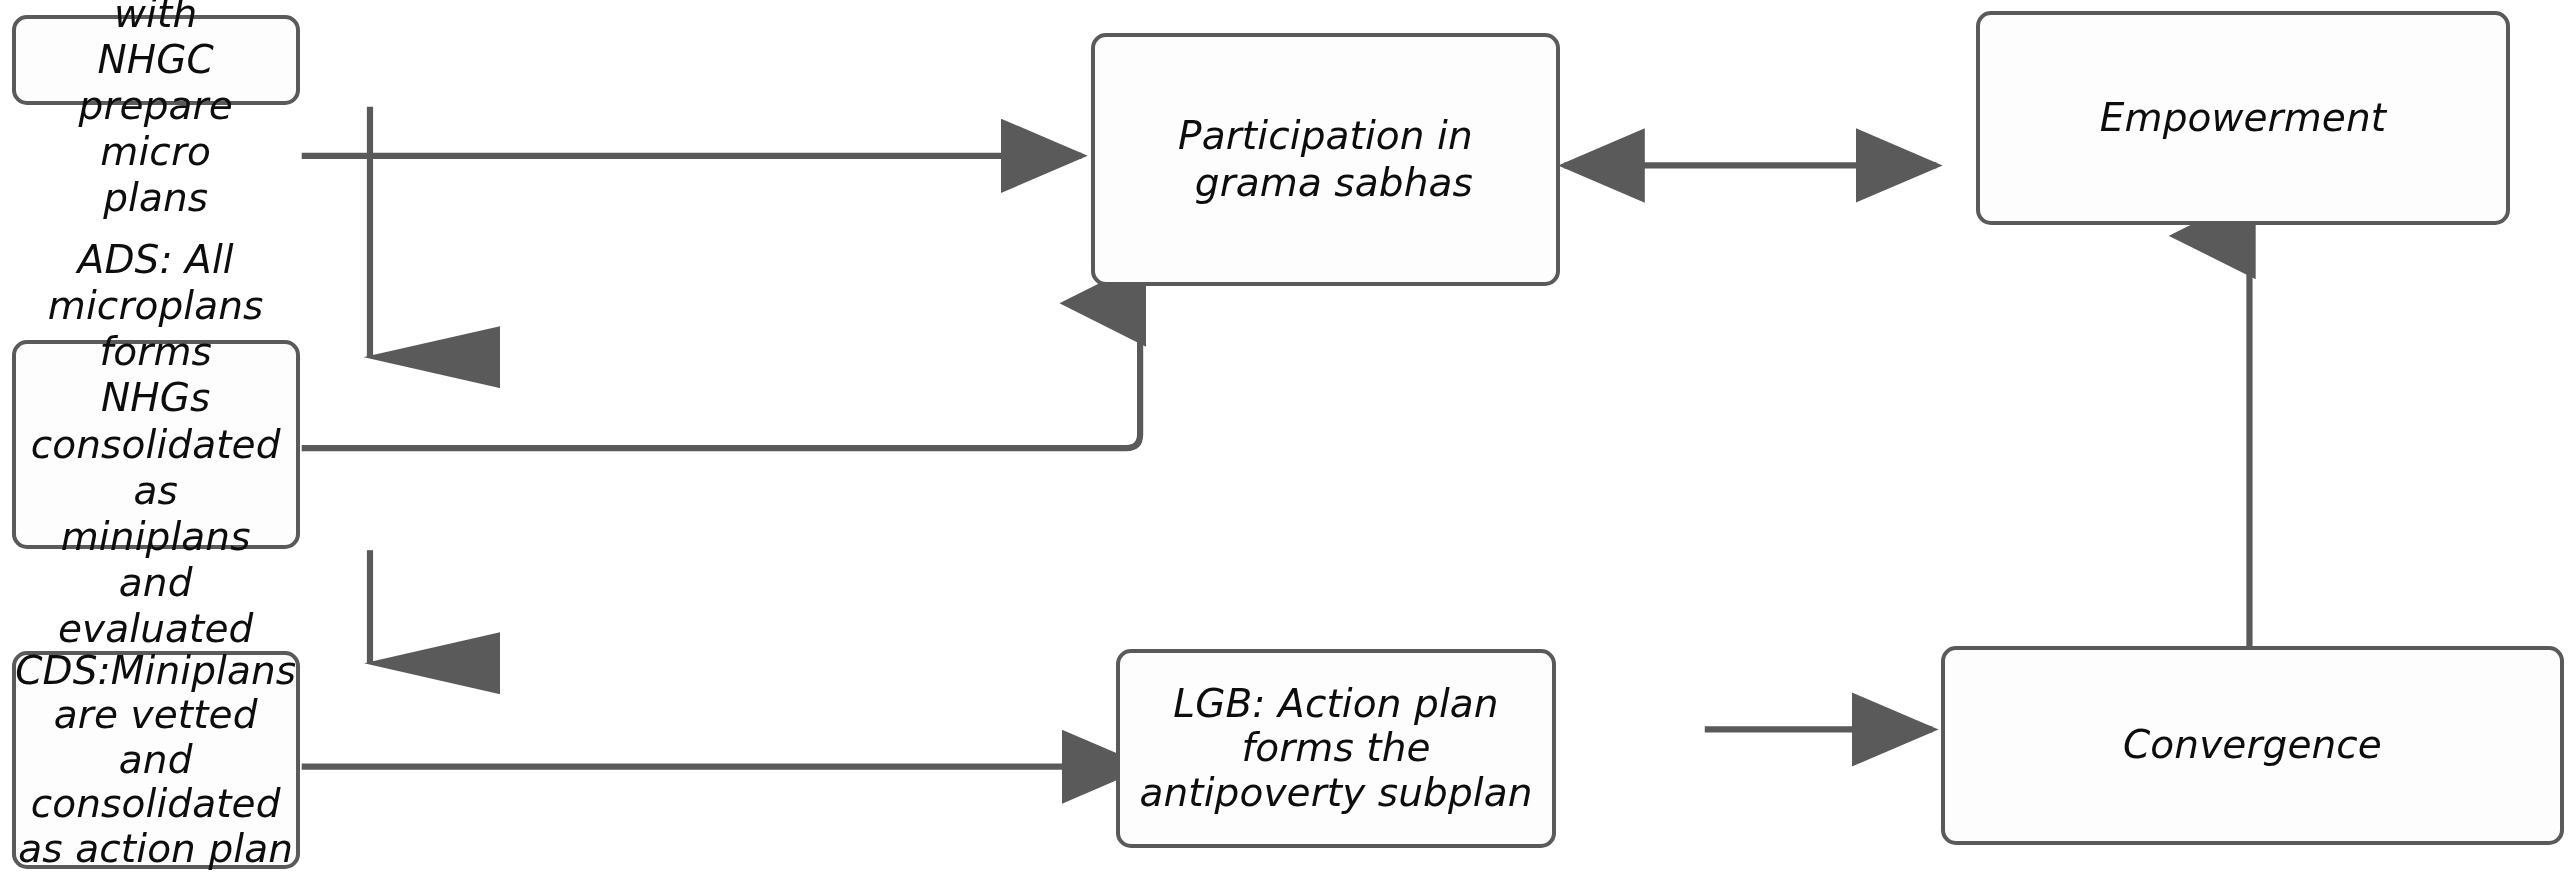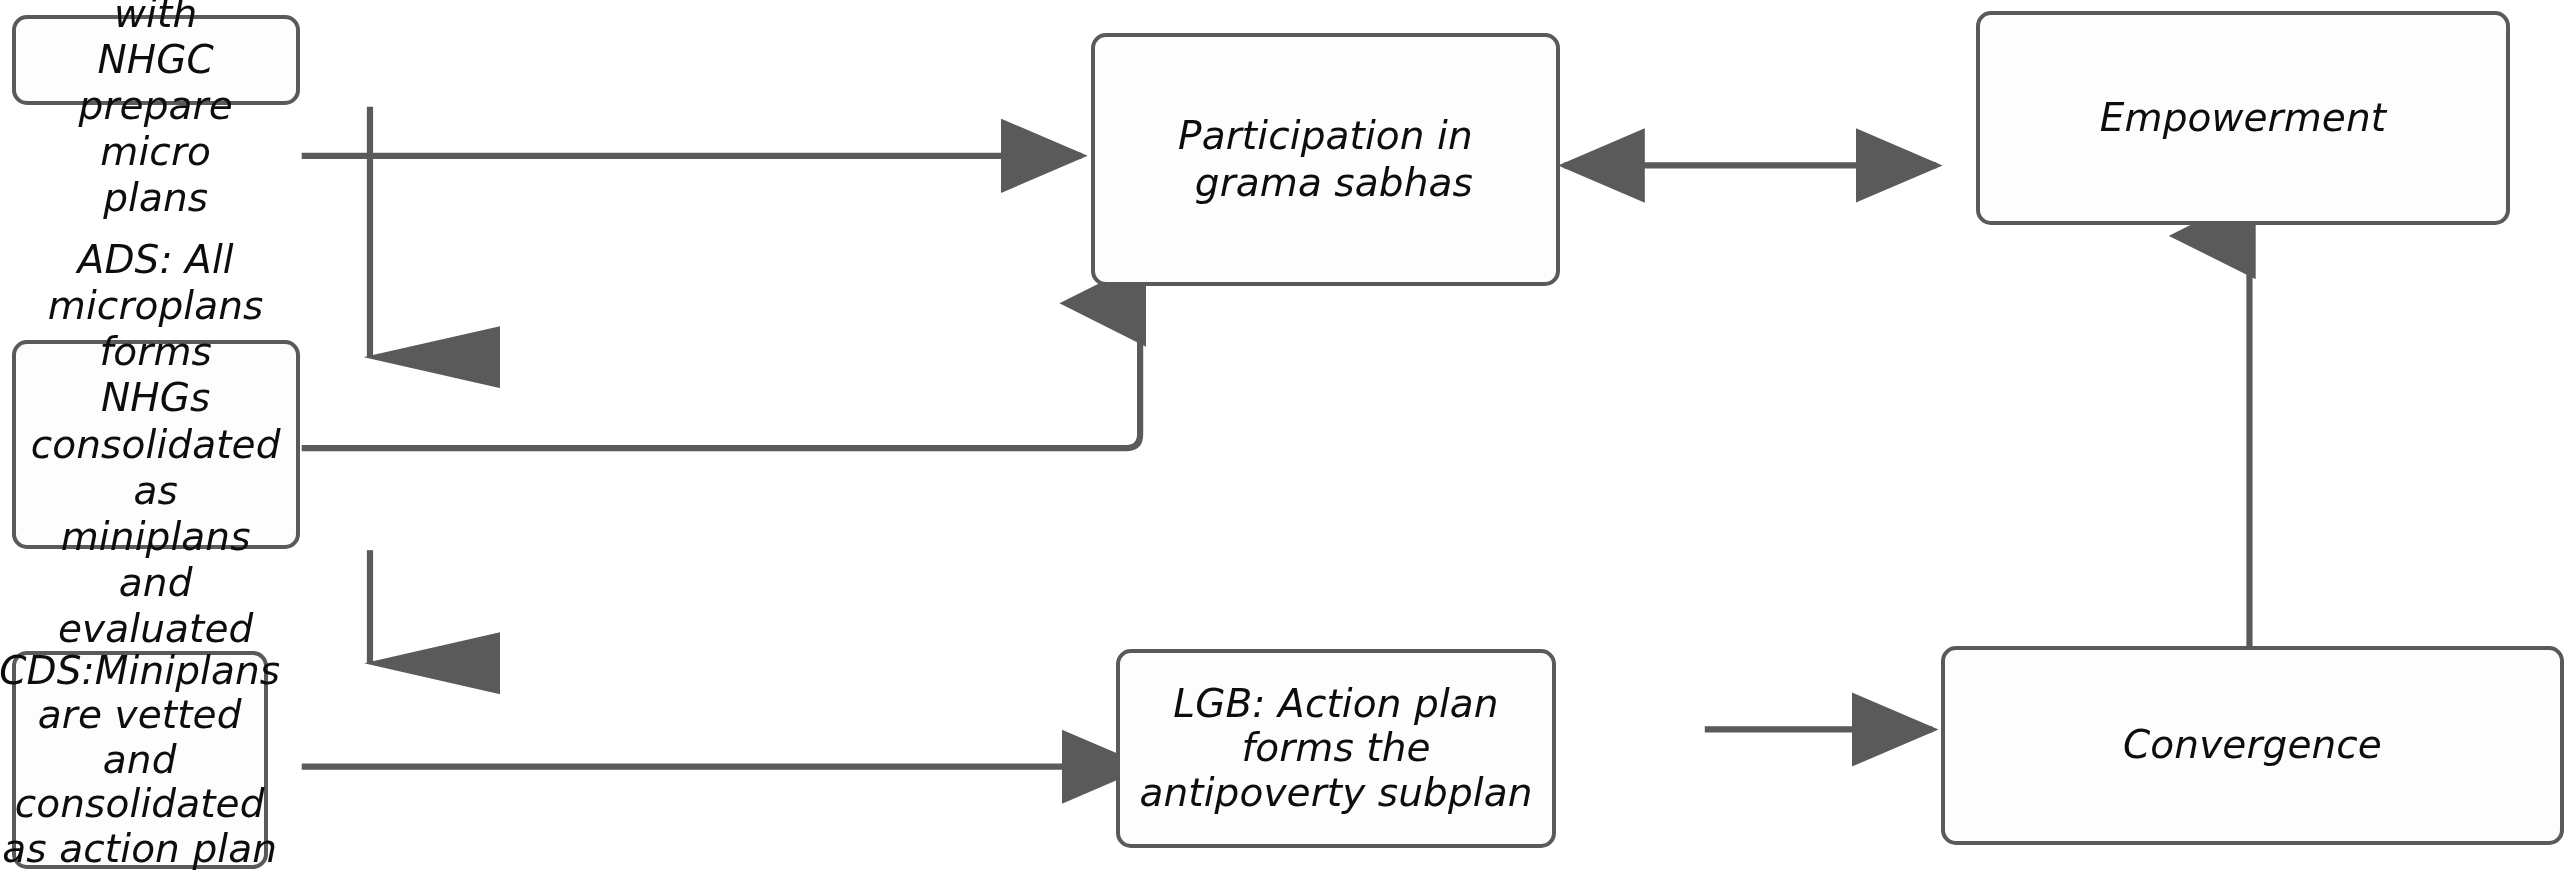--- a/index.html
+++ b/index.html
@@ -95,21 +95,21 @@
 NHGC prepare micro
 plans</span>
   </div>
 
   <div class="node-box" style="left:11.7px; top:340px; width:288px; height:209px;">
     <span class="node-label">ADS: All microplans forms
 NHGs consolidated as
 miniplans and evaluated</span>
   </div>
 
-  <div class="node-box" style="left:11.7px; top:651px; width:256px; height:218px;">
+  <div class="node-box" style="left:11.7px; top:651px; width:288px; height:218px;">
     <span class="node-label small-gap">CDS:Miniplans are vetted and
 consolidated as action plan</span>
   </div>
 
   <div class="node-box" style="left:1091px; top:33px; width:469px; height:253px;text-align:right;">
     <span class="node-label">Participation in
 grama sabhas</span>
   </div>
 
   <div class="node-box" style="left:1941px; top:11px; width:534px; height:214px;margin-left:35px;">

